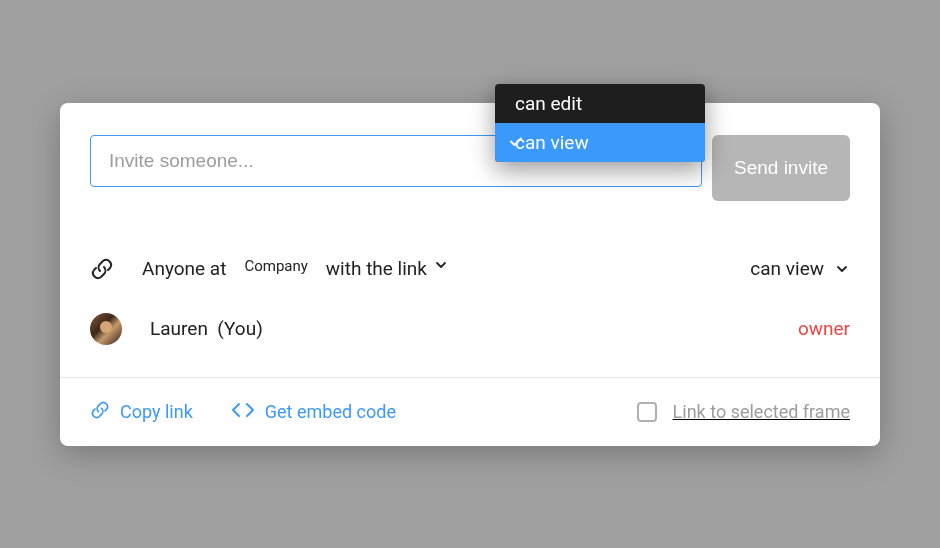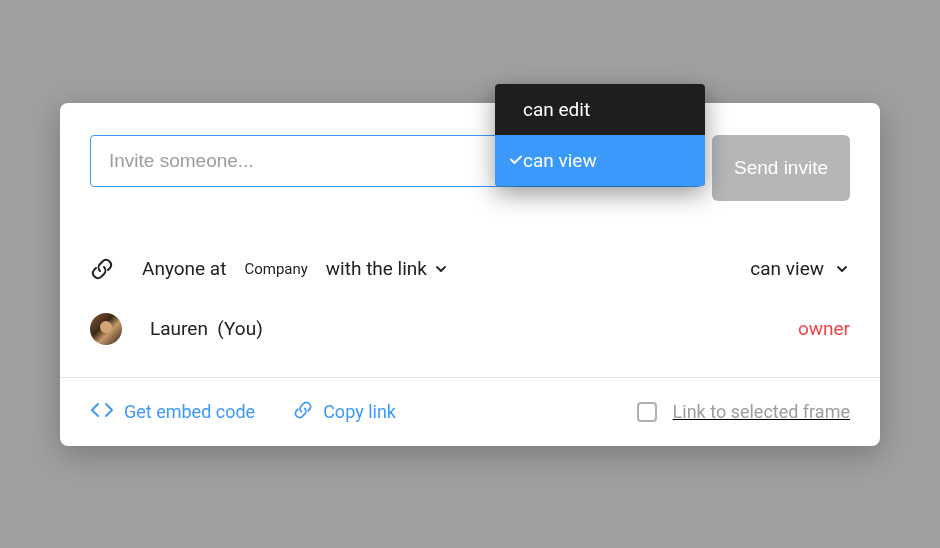--- a/index.html
+++ b/index.html
@@ -85,24 +85,24 @@
       top: -51px;
       left: 405px;
       width: 210px;
       background: #1e1e1e;
       border-radius: 4px;
       box-shadow: 0 8px 24px rgba(0,0,0,0.4);
       overflow: hidden;
       z-index: 10;
     }
     .dropdown-item {
-      height: 51px;
-      display: flex;
-      align-items: center;
-      padding: 0 14px 0 28px;
+      height: 39px;
+      display: flex;
+      align-items: center;
+      padding: 0 14px 0 20px;
       font-size: 19px;
       color: #fff;
       cursor: pointer;
       position: relative;
     }
     .dropdown-item.selected {
       background: #3b99fc;
     }
     .dropdown-item .check {
       position: absolute;
@@ -125,21 +125,21 @@
       width: 24px;
       height: 24px;
       display: flex;
       align-items: center;
       justify-content: center;
     }
     .access-text {
       font-size: 19px;
       color: #222;
       display: flex;
-      align-items: center;
+      align-items: flex-start;
       gap: 6px;
     }
     .company-name {
       font-size: 15px;
       margin: 0 12px;
     }
     .access-right {
       display: flex;
       align-items: center;
       gap: 10px;
@@ -288,35 +288,35 @@
         </div>
       </div>
       <div class="user-role">owner</div>
     </div>
   </div>
 
   <div class="modal-footer">
     <div class="footer-left">
       <div class="footer-link">
         <span>
+          <svg width="20" height="20" viewBox="0 0 24 24">
+            <path d="M10 14 a5 5 0 0 1 0 -7 l3 -3 a5 5 0 0 1 7 7 l-2 2" stroke="#3b99fc" stroke-width="2" fill="none" stroke-linecap="round"></path>
+            <path d="M14 10 a5 5 0 0 1 0 7 l-3 3 a5 5 0 0 1 -7 -7 l2 -2" stroke="#3b99fc" stroke-width="2" fill="none" stroke-linecap="round"></path>
+          </svg>
+        </span>
+        <span>Copy link</span>
+      </div>
+      <div class="footer-link">
+        <span>
           <svg width="24" height="20" viewBox="0 0 24 20">
             <path d="M8 4 L2 10 L8 16" stroke="#3b99fc" stroke-width="2" fill="none" stroke-linecap="round" stroke-linejoin="round"></path>
             <path d="M16 4 L22 10 L16 16" stroke="#3b99fc" stroke-width="2" fill="none" stroke-linecap="round" stroke-linejoin="round"></path>
           </svg>
         </span>
         <span>Get embed code</span>
       </div>
-      <div class="footer-link">
-        <span>
-          <svg width="20" height="20" viewBox="0 0 24 24">
-            <path d="M10 14 a5 5 0 0 1 0 -7 l3 -3 a5 5 0 0 1 7 7 l-2 2" stroke="#3b99fc" stroke-width="2" fill="none" stroke-linecap="round"></path>
-            <path d="M14 10 a5 5 0 0 1 0 7 l-3 3 a5 5 0 0 1 -7 -7 l2 -2" stroke="#3b99fc" stroke-width="2" fill="none" stroke-linecap="round"></path>
-          </svg>
-        </span>
-        <span>Copy link</span>
-      </div>
     </div>
     <div class="footer-right">
       <div class="checkbox"></div>
       <div class="checkbox-label">Link to selected frame</div>
     </div>
   </div>
 </div>
 
 </body></html>

